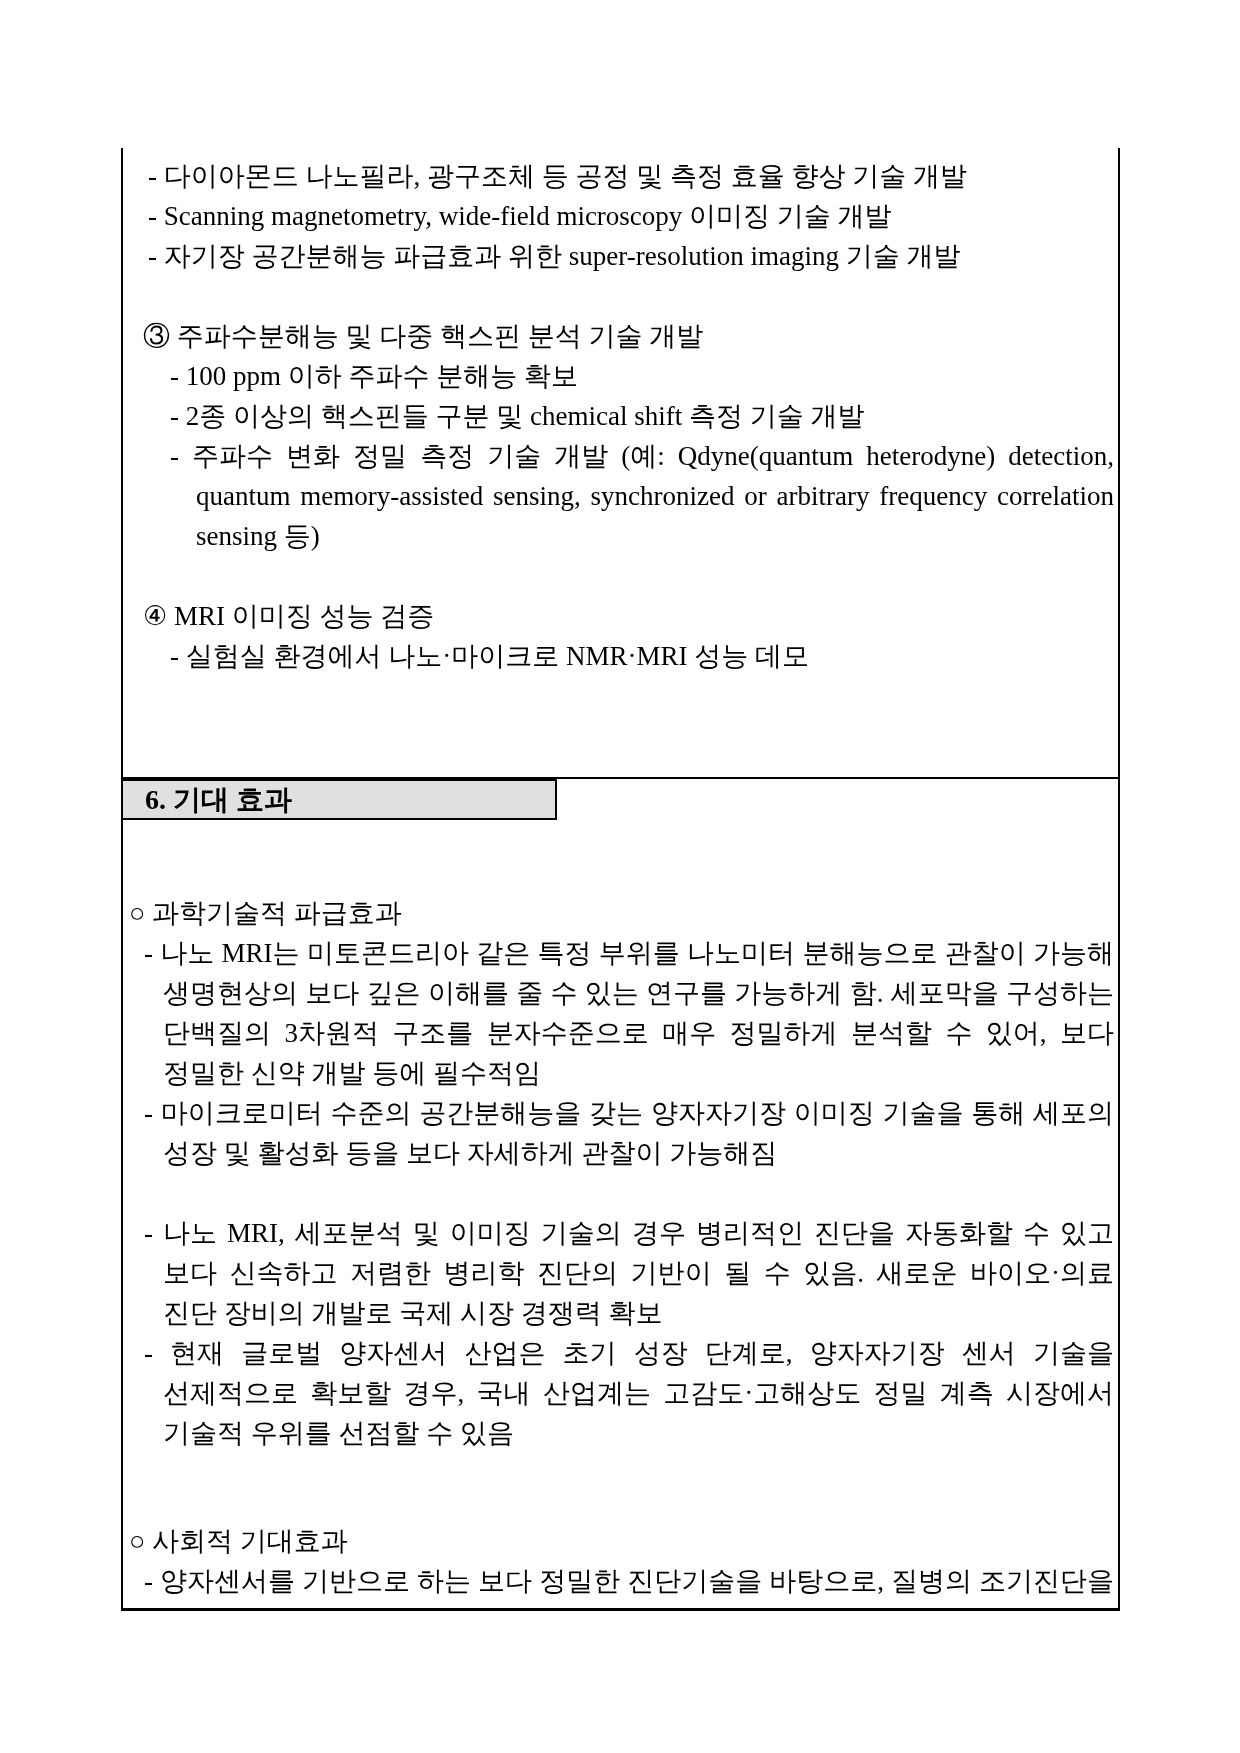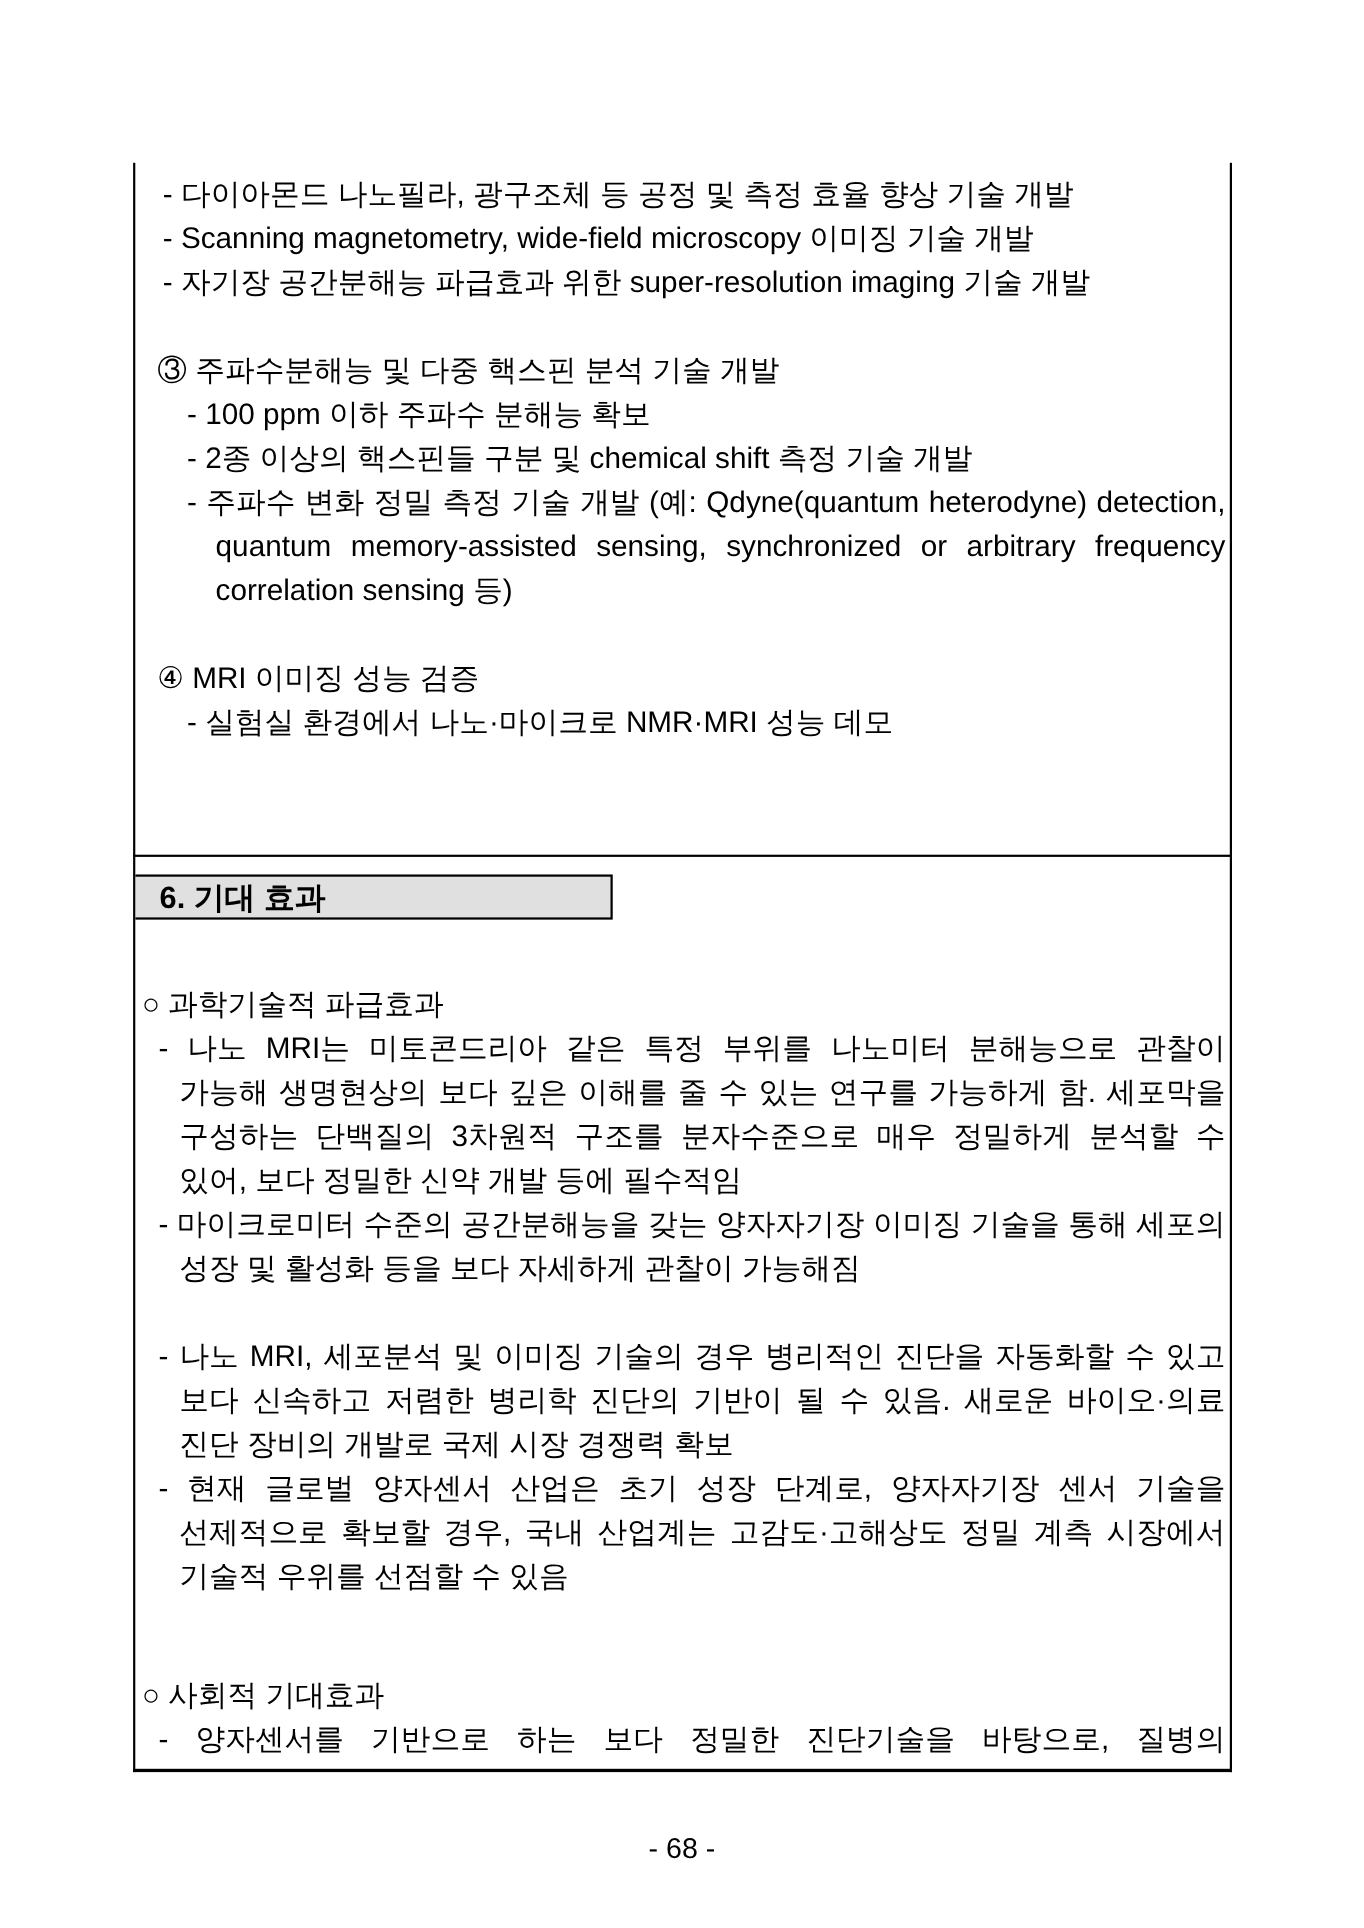--- a/index.html
+++ b/index.html
@@ -1,20 +1,20 @@
 <!DOCTYPE html>
 <html><head>
 <meta charset="utf-8">
 <style>
   html,body { margin:0; padding:0; background:#fff; }
   .page {
     position:relative;
     width:1240px; height:1753px;
     background:#ffffff;
-    font-family:Liberation Sans, sans-serif;
+    font-family:Liberation Serif, serif;
     color:#000;
     overflow:hidden;
   }
   .doc {
     position:absolute; left:121px; top:148px; width:999px;
     box-sizing:border-box;
   }
   .cell-top {
     box-sizing:border-box;
     border-left:2px solid #000;
@@ -28,21 +28,21 @@
     box-sizing:border-box;
     position:relative;
     border-left:2px solid #000;
     border-right:2px solid #000;
     border-bottom:3px solid #000;
     height:832px;
     padding:86px 4px 0 0;
     overflow:hidden;
   }
   .header-box {
-    position:absolute; top:16px; left:-2px;
+    position:absolute; top:0; left:-2px;
     box-sizing:border-box;
     width:436px; height:41px;
     background:#e0e0e0;
     border:2px solid #000;
     font-size:28px; font-weight:bold;
     line-height:37px;
     padding-left:22px;
   }
   p {
     margin:0;
@@ -97,14 +97,13 @@
       <div class="sp"></div>
       <p class="lb">- 나노 MRI, 세포분석 및 이미징 기술의 경우 병리적인 진단을 자동화할 수 있고 보다 신속하고 저렴한 병리학 진단의 기반이 될 수 있음. 새로운 바이오·의료 진단 장비의 개발로 국제 시장 경쟁력 확보</p>
       <p class="lb">- 현재 글로벌 양자센서 산업은 초기 성장 단계로, 양자자기장 센서 기술을 선제적으로 확보할 경우, 국내 산업계는 고감도·고해상도 정밀 계측 시장에서 기술적 우위를 선점할 수 있음</p>
       <div class="sp"></div>
       <p class="c">○ 사회적 기대효과</p>
       <p class="lb">- 양자센서를 기반으로 하는 보다 정밀한 진단기술을 바탕으로, 질병의 조기진단을 구현 건강한 사회를 구축 할 수 있음. 의료진단 기술의 고도화로 삶의 질 향상 및</p>
     </div>
 
   </div>
 
-  <div class="page-number">- 68 -</div>
 </div>
 
 </body></html>

